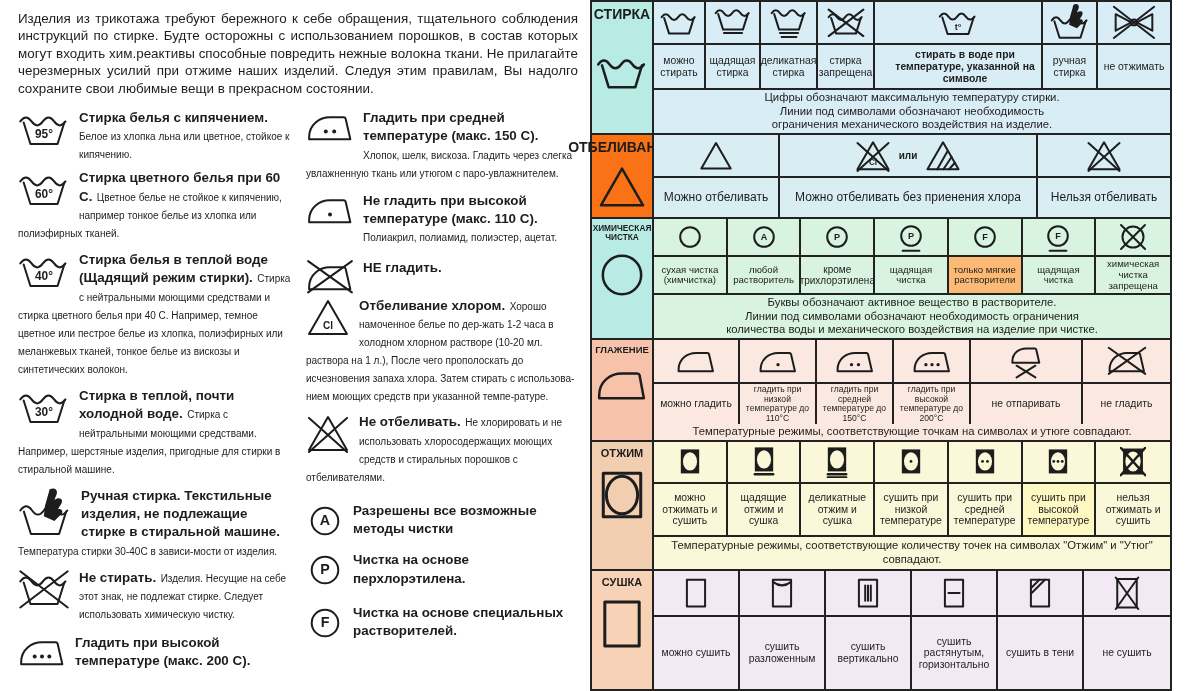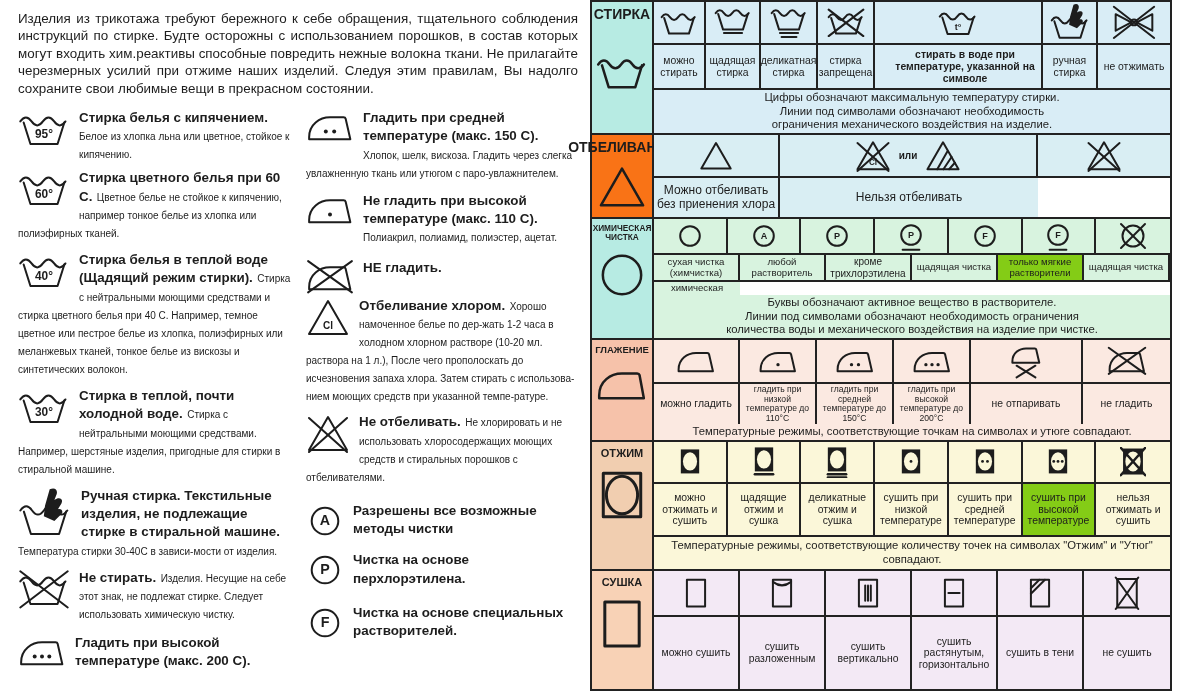--- a/index.html
+++ b/index.html
@@ -294,20 +294,21 @@
             <span class="tsym">
               <svg viewBox="0 0 44 40" width="36" height="32.72727272727273" fill="none" stroke="#1d1d1d" stroke-width="2" stroke-linecap="round" stroke-linejoin="round">
                 <path d="M22,4 L41,37 L3,37 Z"></path>
                 <line x1="3" y1="5" x2="41" y2="39"></line>
                 <line x1="41" y1="5" x2="3" y2="39"></line>
               </svg>
             </span>
           </div>
         </div>
         <div class="grow labrow" style="grid-template-columns: 126px 258px 132px; flex: 1 1 0%;">
+          <div class="cell" style="background: rgb(217, 238, 243); border-bottom: none; font-size: 12px;">Можно отбеливать</div>
           <div class="cell" style="background: rgb(217, 238, 243); border-bottom: none; font-size: 12px;">Можно отбеливать  без приенения хлора</div>
           <div class="cell" style="background: rgb(217, 238, 243); border-bottom: none; font-size: 12px;">Нельзя отбеливать</div>
         </div>
       </div>
     </div>
     <div class="trow" style="height: 121px;">
       <div class="thead" style="background: rgb(183, 235, 227); font-size: 8.3px;">
         <span>ХИМИЧЕСКАЯ ЧИСТКА</span>
         <span class="hicon">
           <svg viewBox="0 0 48 48" width="46" height="46" fill="none" stroke="#1d1d1d" stroke-width="2.5" stroke-linecap="round" stroke-linejoin="round">
@@ -369,26 +370,26 @@
           <div class="cell" style="background: rgb(216, 243, 223);">
             <span class="tsym">
               <svg viewBox="0 0 40 40" width="30" height="30" fill="none" stroke="#1d1d1d" stroke-width="2" stroke-linecap="round" stroke-linejoin="round">
                 <circle cx="20" cy="20" r="14"></circle>
                 <line x1="4" y1="4" x2="36" y2="36"></line>
                 <line x1="36" y1="4" x2="4" y2="36"></line>
               </svg>
             </span>
           </div>
         </div>
-        <div class="grow labrow" style="grid-template-columns: repeat(6, 1fr); height: 40px;">
+        <div class="grow labrow" style="grid-template-columns: repeat(7, 1fr); height: 40px;">
           <div class="cell" style="background: rgb(216, 243, 223); font-size: 9.6px;">сухая чистка (химчистка)</div>
           <div class="cell" style="background: rgb(216, 243, 223); font-size: 9.6px;">любой растворитель</div>
           <div class="cell" style="background: rgb(216, 243, 223); font-size: 10px;">кроме трихлорэтилена</div>
           <div class="cell" style="background: rgb(216, 243, 223); font-size: 9.6px;">щадящая чистка</div>
-          <div class="cell" style="background: #84cc16; font-size: 9.6px;">только мягкие растворители</div>
+          <div class="cell" style="background: #fdba74; font-size: 9.6px;">только мягкие растворители</div>
           <div class="cell" style="background: rgb(216, 243, 223); font-size: 9.6px;">щадящая чистка</div>
           <div class="cell" style="background: rgb(216, 243, 223); font-size: 9.6px;">химическая чистка запрещена</div>
         </div>
         <div class="noterow" style="background: rgb(216, 243, 223);">Буквы обозначают активное вещество в растворителе.
 Линии под символами обозначают необходимость ограничения
 количества воды и механического воздействия на изделие при чистке.</div>
       </div>
     </div>
     <div class="trow" style="height: 102px;">
       <div class="thead" style="background: rgb(246, 194, 170); font-size: 9.5px;">
@@ -546,21 +547,21 @@
               </svg>
             </span>
           </div>
         </div>
         <div class="grow labrow" style="grid-template-columns: repeat(7, 1fr); height: 53px;">
           <div class="cell" style="background: rgb(251, 247, 217);">можно отжимать и сушить</div>
           <div class="cell" style="background: rgb(251, 247, 217);">щадящие отжим и сушка</div>
           <div class="cell" style="background: rgb(251, 247, 217);">деликатные отжим и сушка</div>
           <div class="cell" style="background: rgb(251, 247, 217);">сушить при низкой температуре</div>
           <div class="cell" style="background: rgb(251, 247, 217);">сушить при средней температуре</div>
-          <div class="cell" style="background: #84cc16;">сушить при высокой температуре</div>
+          <div class="cell" style="background: #fef9c3;">сушить при высокой температуре</div>
           <div class="cell" style="background: rgb(251, 247, 217);">нельзя отжимать и сушить</div>
         </div>
         <div class="noterow" style="background: rgb(251, 247, 217);">Температурные режимы, соответствующие количеству точек на символах "Отжим" и "Утюг" совпадают.</div>
       </div>
     </div>
     <div class="trow">
       <div class="thead" style="background: rgb(248, 210, 182); font-size: 11px;">
         <span>СУШКА</span>
         <span class="hicon">
           <svg viewBox="0 0 44 54" width="42" height="52" fill="none" stroke="#1d1d1d" stroke-width="3" stroke-linecap="round" stroke-linejoin="round">

